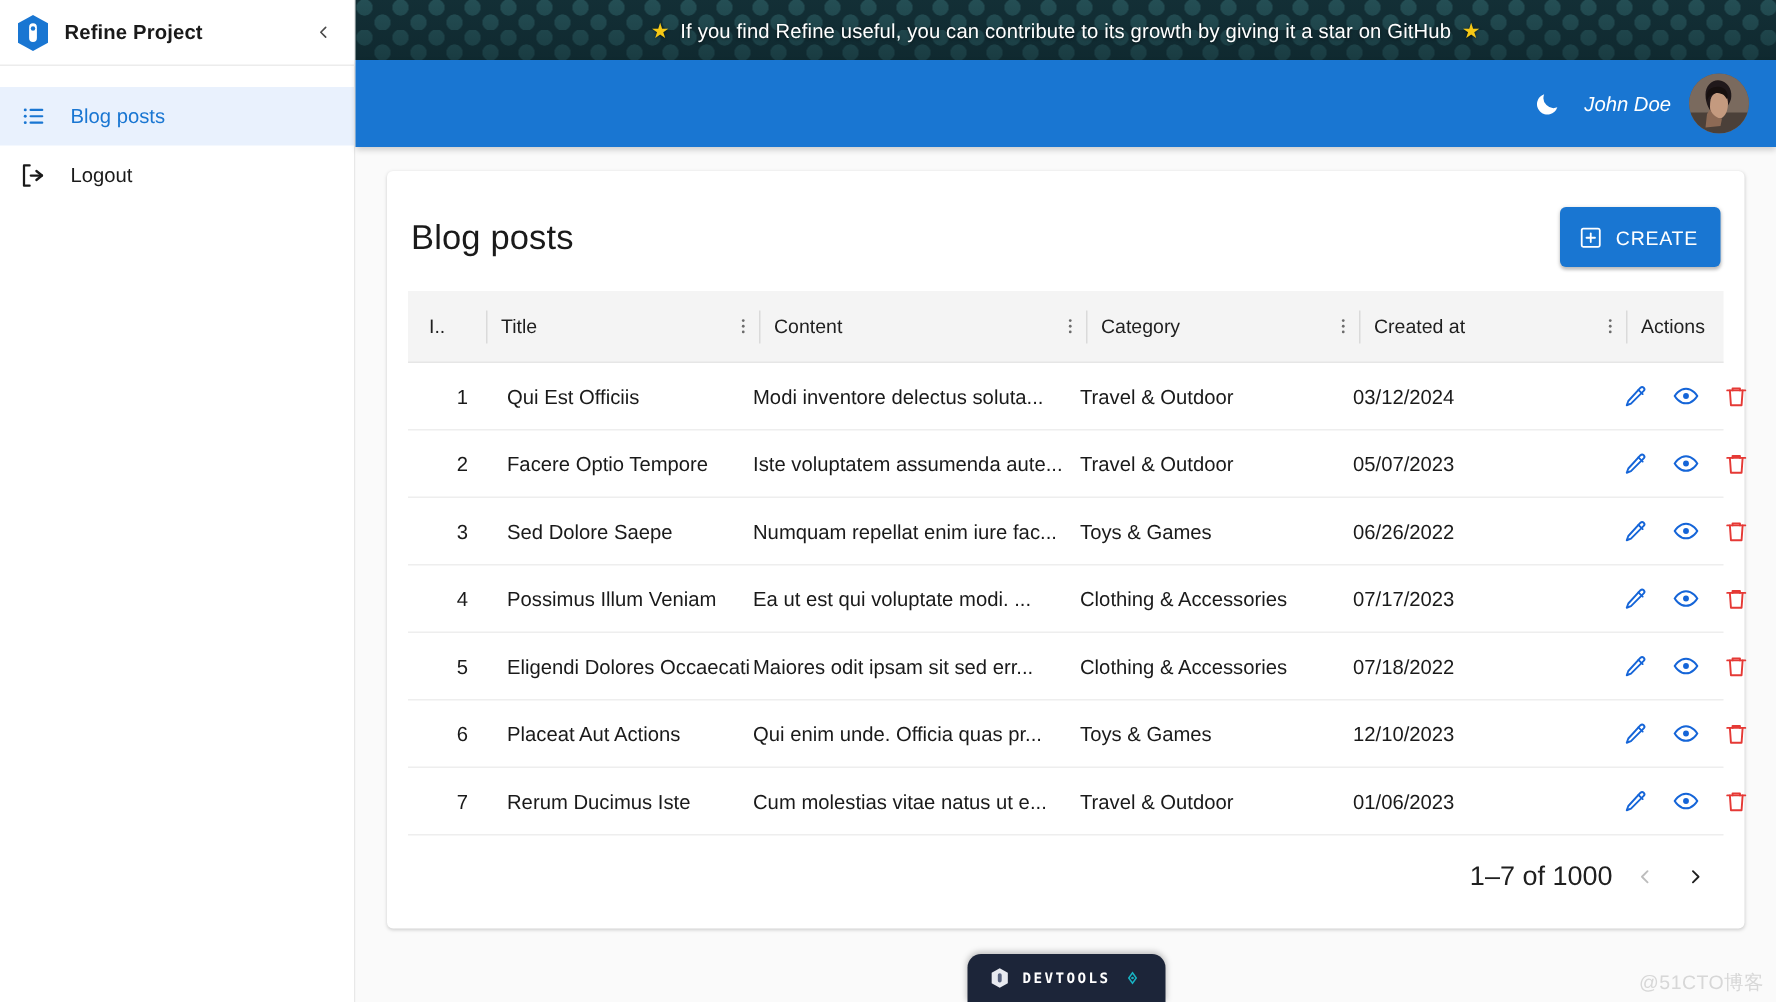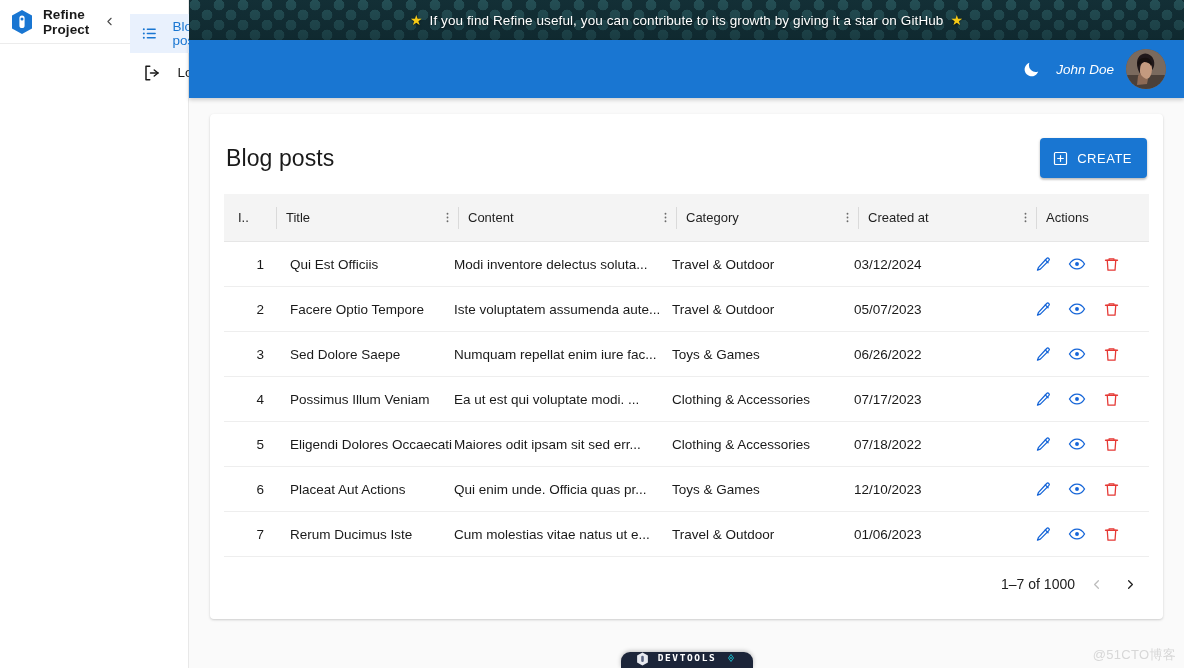--- a/index.html
+++ b/index.html
@@ -6,25 +6,25 @@
   html, body {
     width: 1184px; height: 668px;
     font-family: "Liberation Sans", sans-serif;
     background: #fafafa;
     overflow: hidden;
   }
   .app { position: relative; width: 1184px; height: 668px; display: flex; }
 
   
   .sidebar {
-    width: 189px; height: 668px;
+    width: 237px; height: 668px;
     background: #ffffff;
     border-right: 1px solid #e8e8e8;
     flex-shrink: 0;
-    display: flex; flex-direction: row;
+    display: flex; flex-direction: column;
   }
   .sidebar-head {
     height: 44px; display: flex; align-items: center;
     padding: 0 10px 0 10px; gap: 9px;
     border-bottom: 1px solid #ececec;
   }
   .brand-logo {
     width: 24px; height: 26px; flex-shrink: 0; display:block;
   }
   .brand-title {
@@ -132,32 +132,32 @@
   .c-date { width: 178px; }
   .c-act { text-align: left; }
   .actions { display: flex; align-items: center; gap: 16px; padding-left: 2px; }
   .act-btn { cursor: pointer; display:flex; align-items:center; justify-content:center; width:18px; height:18px; }
   .edit-ic { color: #1565d8; }
   .show-ic { color: #1565d8; }
   .del-ic  { color: #e53935; }
 
   .pagination {
     display: flex; align-items: center; justify-content: flex-end; gap: 8px;
-    height: 54px; padding-right: 6px; font-size: 14px; color: #202020;
+    height: 54px; padding-right: 6px; font-size: 18px; color: #202020;
   }
   .pg-btn { width: 26px; height: 26px; display:flex; align-items:center; justify-content:center; cursor: pointer; }
   .pg-btn.disabled { color: #bdbdbd; cursor: default; }
   .pg-btn.enabled { color: #202020; }
 
   
   .devtools {
     position: absolute; left: 50%; transform: translateX(-50%);
-    bottom: 0; width: 132px; height: 16px;
+    bottom: 0; width: 132px; height: 32px;
     background: #1c2539; border-radius: 9px 9px 0 0;
-    display: flex; justify-content: center; gap: 9px;
+    display: flex; align-items: center; justify-content: center; gap: 9px;
     box-shadow: 0 -1px 4px rgba(0,0,0,.25);
   }
   .devtools-label { color: #ffffff; font-size: 9.5px; font-weight: bold; letter-spacing: 1.6px;
     font-family: "DejaVu Sans Mono", monospace; }
   .watermark {
     position: absolute; right: 8px; bottom: 4px;
     color: #d7d7d7; font-size: 13px; letter-spacing: .3px;
   }
 </style>
 </head>

